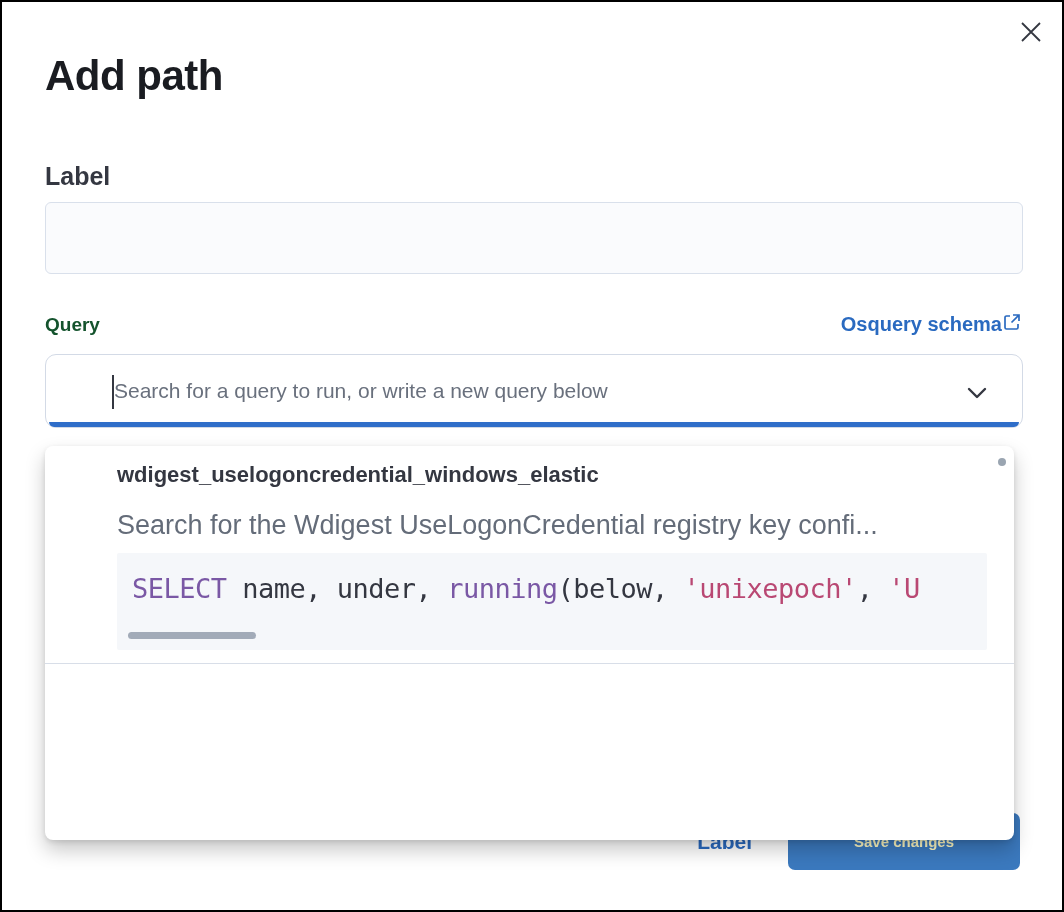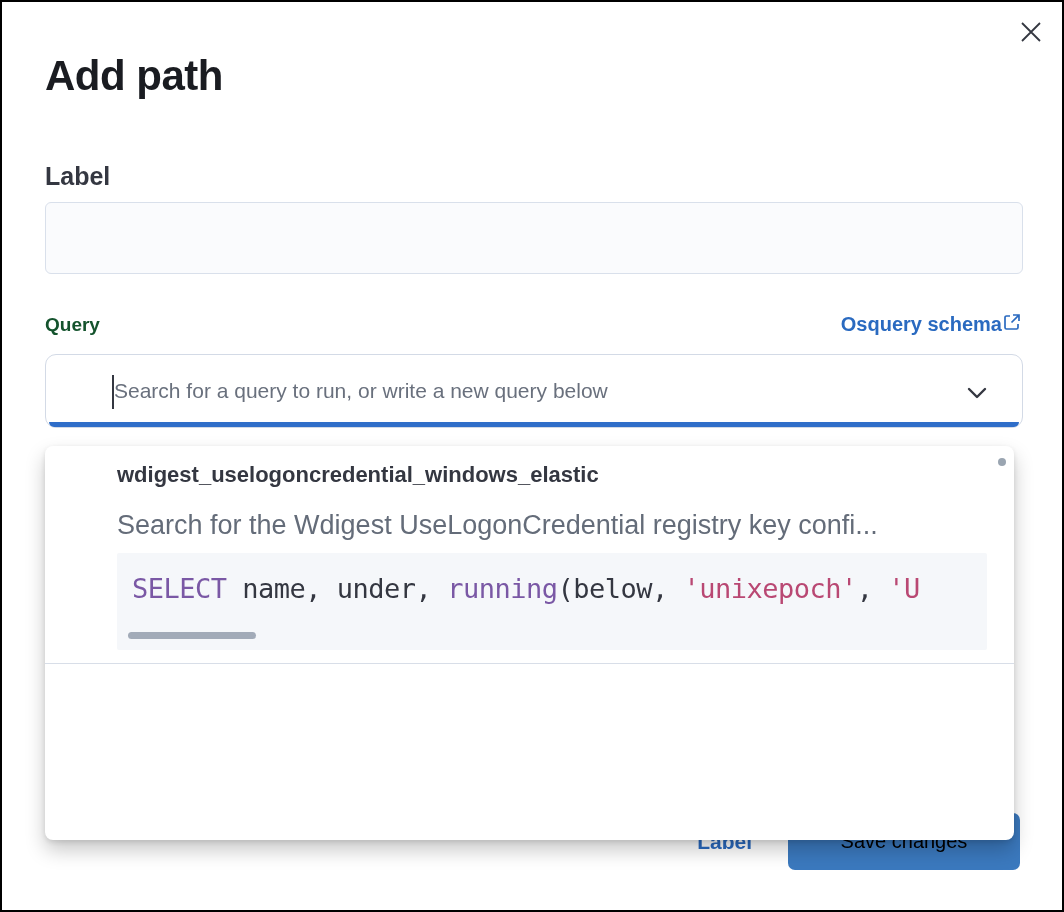--- a/index.html
+++ b/index.html
@@ -48,22 +48,22 @@
   .code-block { position:absolute; left:72px; width:870px; background:#f5f7fa; border-radius:2px; overflow:hidden; }
   .code-line { position:absolute; left:15px; top:20px; font-family:"DejaVu Sans Mono","Liberation Mono",monospace; font-size:27px; letter-spacing:-0.5px; color:#343741; white-space:pre; }
   .tok-kw { color:#7a58a5; }
   .tok-str { color:#b94873; }
   .hscroll-thumb { position:absolute; left:11px; bottom:11px; width:128px; height:7px; border-radius:4px; background:#a2abb8; cursor:pointer; }
   .divider { position:absolute; left:0; right:0; top:217px; height:1px; background:#d8dee8; }
   
   .footer { position:absolute; right:42px; bottom:40px; display:flex; align-items:center; gap:36px; z-index:1; }
   .cancel-link { font-size:21px; font-weight:700; color:#2a6ac0; background:none; border:none; cursor:pointer; font-family:"Liberation Sans", sans-serif; }
   .save-btn {
-    width:232px; height:57px; background:#3b79be; color:#000000; border:none; border-radius:7px;
-    font-size:20px; font-weight:400; cursor:pointer; font-family:"Liberation Sans", sans-serif;
+    width:232px; height:57px; background:#3b79be; color:#fef9c3; border:none; border-radius:7px;
+    font-size:15px; font-weight:700; cursor:pointer; font-family:"Liberation Sans", sans-serif;
   }
 </style>
 </head>
 <body>
 
 <div class="modal">
 
   <button class="close-btn">
     <span>
       <svg width="24" height="24" viewBox="0 0 24 24">

